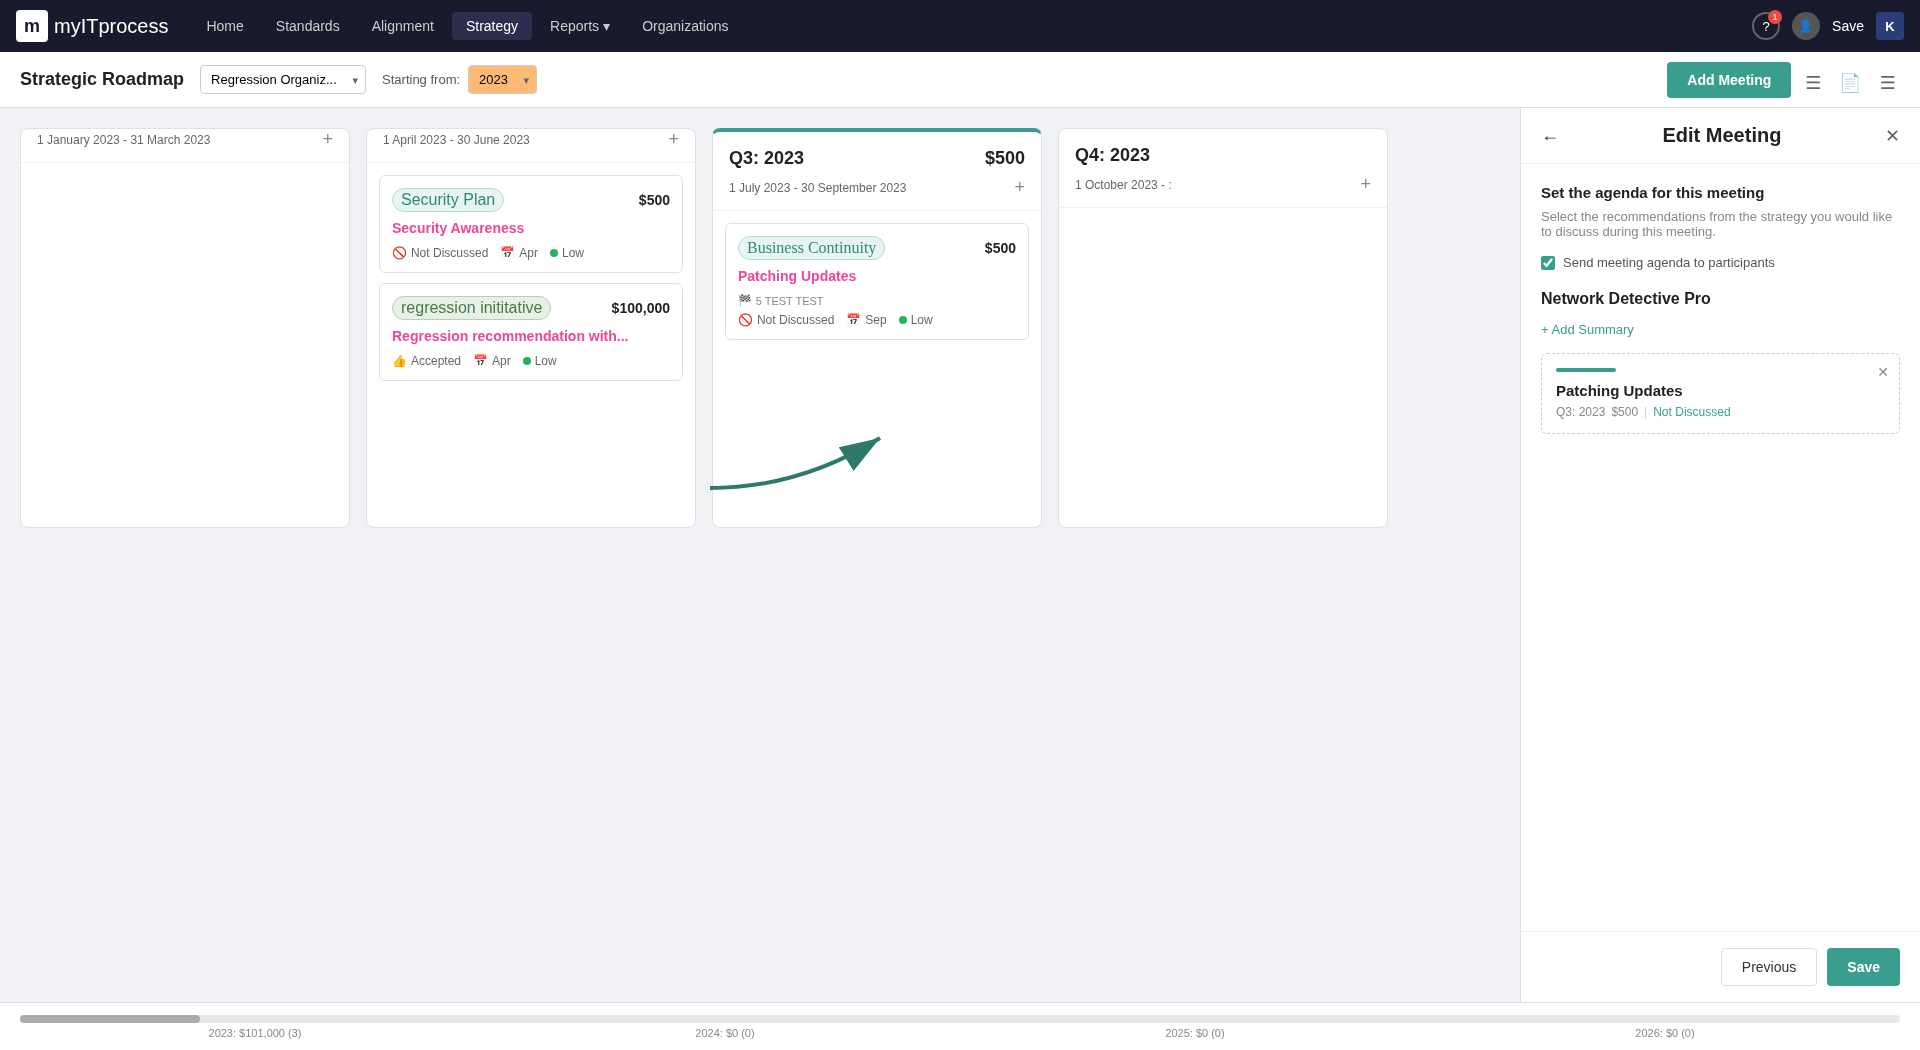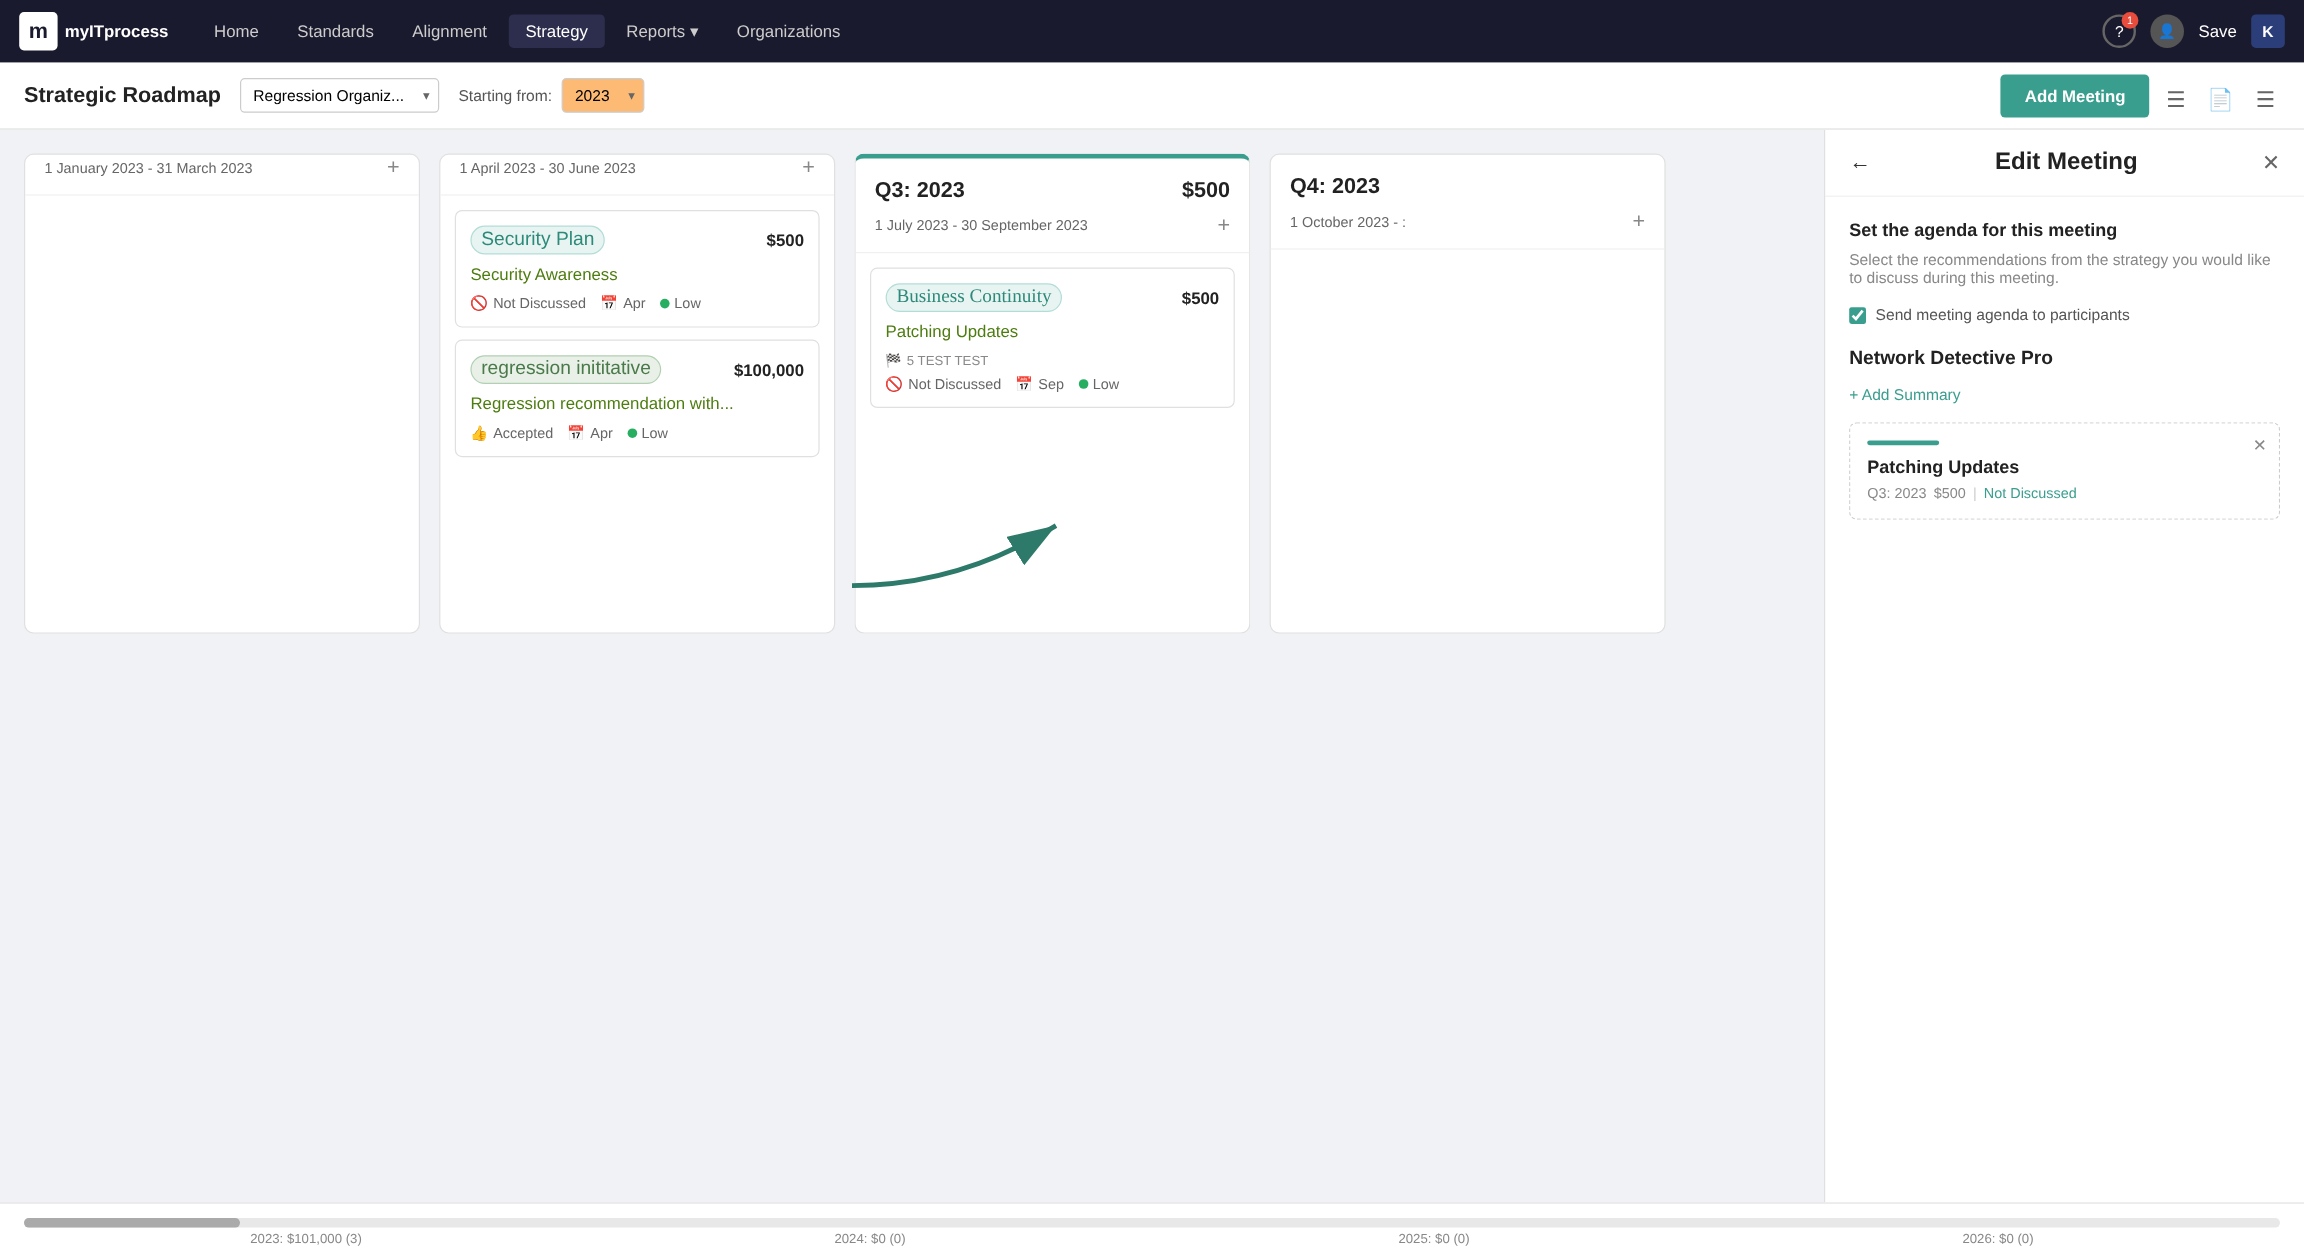--- a/index.html
+++ b/index.html
@@ -16,21 +16,21 @@
       position: relative;
       z-index: 100;
     }
     .nav-logo {
       display: flex; align-items: center; gap: 6px; margin-right: 16px;
     }
     .logo-box {
       background: #fff; border-radius: 4px; width: 32px; height: 32px; display: flex; align-items: center; justify-content: center;
     }
     .logo-m { font-weight: 900; font-size: 18px; color: #1a1a2e; }
-    .logo-text { color: #fff; font-size: 14px; font-weight: 700; }
+    .logo-text { color: #fff; font-size: 20px; font-weight: 400; }
     .nav-items { display: flex; align-items: center; gap: 4px; flex: 1; }
     .nav-item {
       color: #ccc; font-size: 14px; padding: 6px 14px; border-radius: 4px; cursor: pointer; text-decoration: none; display: flex; align-items: center; gap: 4px;
     }
     .nav-item.active { background: #2d2d4e; color: #fff; }
     .nav-right { display: flex; align-items: center; gap: 12px; margin-left: auto; }
     .nav-icon-btn {
       width: 28px; height: 28px; border-radius: 50%; border: 2px solid #666; display: flex; align-items: center; justify-content: center; color: #fff; font-size: 13px; cursor: pointer; position: relative;
     }
     .badge { position: absolute; top: -4px; right: -4px; background: #e74c3c; color: #fff; font-size: 9px; border-radius: 50%; width: 14px; height: 14px; display: flex; align-items: center; justify-content: center; }
@@ -89,21 +89,21 @@
       border: 1px solid #e0e0e0; border-radius: 6px; padding: 12px; background: #fff; cursor: pointer;
     }
     .meeting-card-header { display: flex; justify-content: space-between; align-items: center; margin-bottom: 8px; }
     .tag {
       display: inline-block; border-radius: 12px; padding: 2px 8px; font-size: 16px; font-weight: 500;
     }
     .tag-security { background: #e8f4f2; color: #2d8a7a; border: 1px solid #b2ddd7; }
     .tag-regression { background: #e8f0e8; color: #4a7a4a; border: 1px solid #b2d0b2; }
     .tag-business { background: #e8f4f2; color: #2d8a7a; border: 1px solid #b2ddd7; font-family: Liberation Serif, serif; }
     .meeting-amount { font-size: 14px; font-weight: 600; color: #222; }
-    .meeting-title { font-size: 14px; font-weight: 400; color: #4d7c0f; margin-bottom: 10px; }
+    .meeting-title { font-size: 14px; font-weight: 700; color: #ec4899; margin-bottom: 10px; }
     .meeting-meta { display: flex; align-items: center; gap: 12px; font-size: 12px; color: #666; }
     .meta-item { display: flex; align-items: center; gap: 4px; }
     .dot { width: 8px; height: 8px; border-radius: 50%; background: #27ae60; display: inline-block; }
     .sub-tag { font-size: 11px; color: #888; display: flex; align-items: center; gap: 4px; margin-bottom: 6px; }
 
     
     .right-panel {
       width: 400px; background: #fff; border-left: 1px solid #e0e0e0; display: flex; flex-direction: column; flex-shrink: 0; position: relative;
     }
     .panel-header {
@@ -360,20 +360,24 @@
         <div class="agenda-progress"></div>
         <div class="agenda-title">Patching Updates</div>
         <div class="agenda-meta">
           <span>Q3: 2023</span>
           <span>$500</span>
           <span class="agenda-divider">|</span>
           <span class="not-discussed">Not Discussed</span>
         </div>
       </div>
     </div>
+    <div class="panel-footer">
+      <button class="btn-previous">Previous</button>
+      <button class="btn-save">Save</button>
+    </div>
   </div>
 </div>
 
 <div class="bottom-bar">
   <div style="width:100%; display:flex; flex-direction:column; gap:4px;">
     <div style="display:flex; gap:0; width:100%;">
       <div style="flex:1; height:8px; background:#e8e8e8; border-radius:4px; position:relative;">
         <div style="width:180px; height:8px; background:#aaa; border-radius:4px;"></div>
       </div>
     </div>

